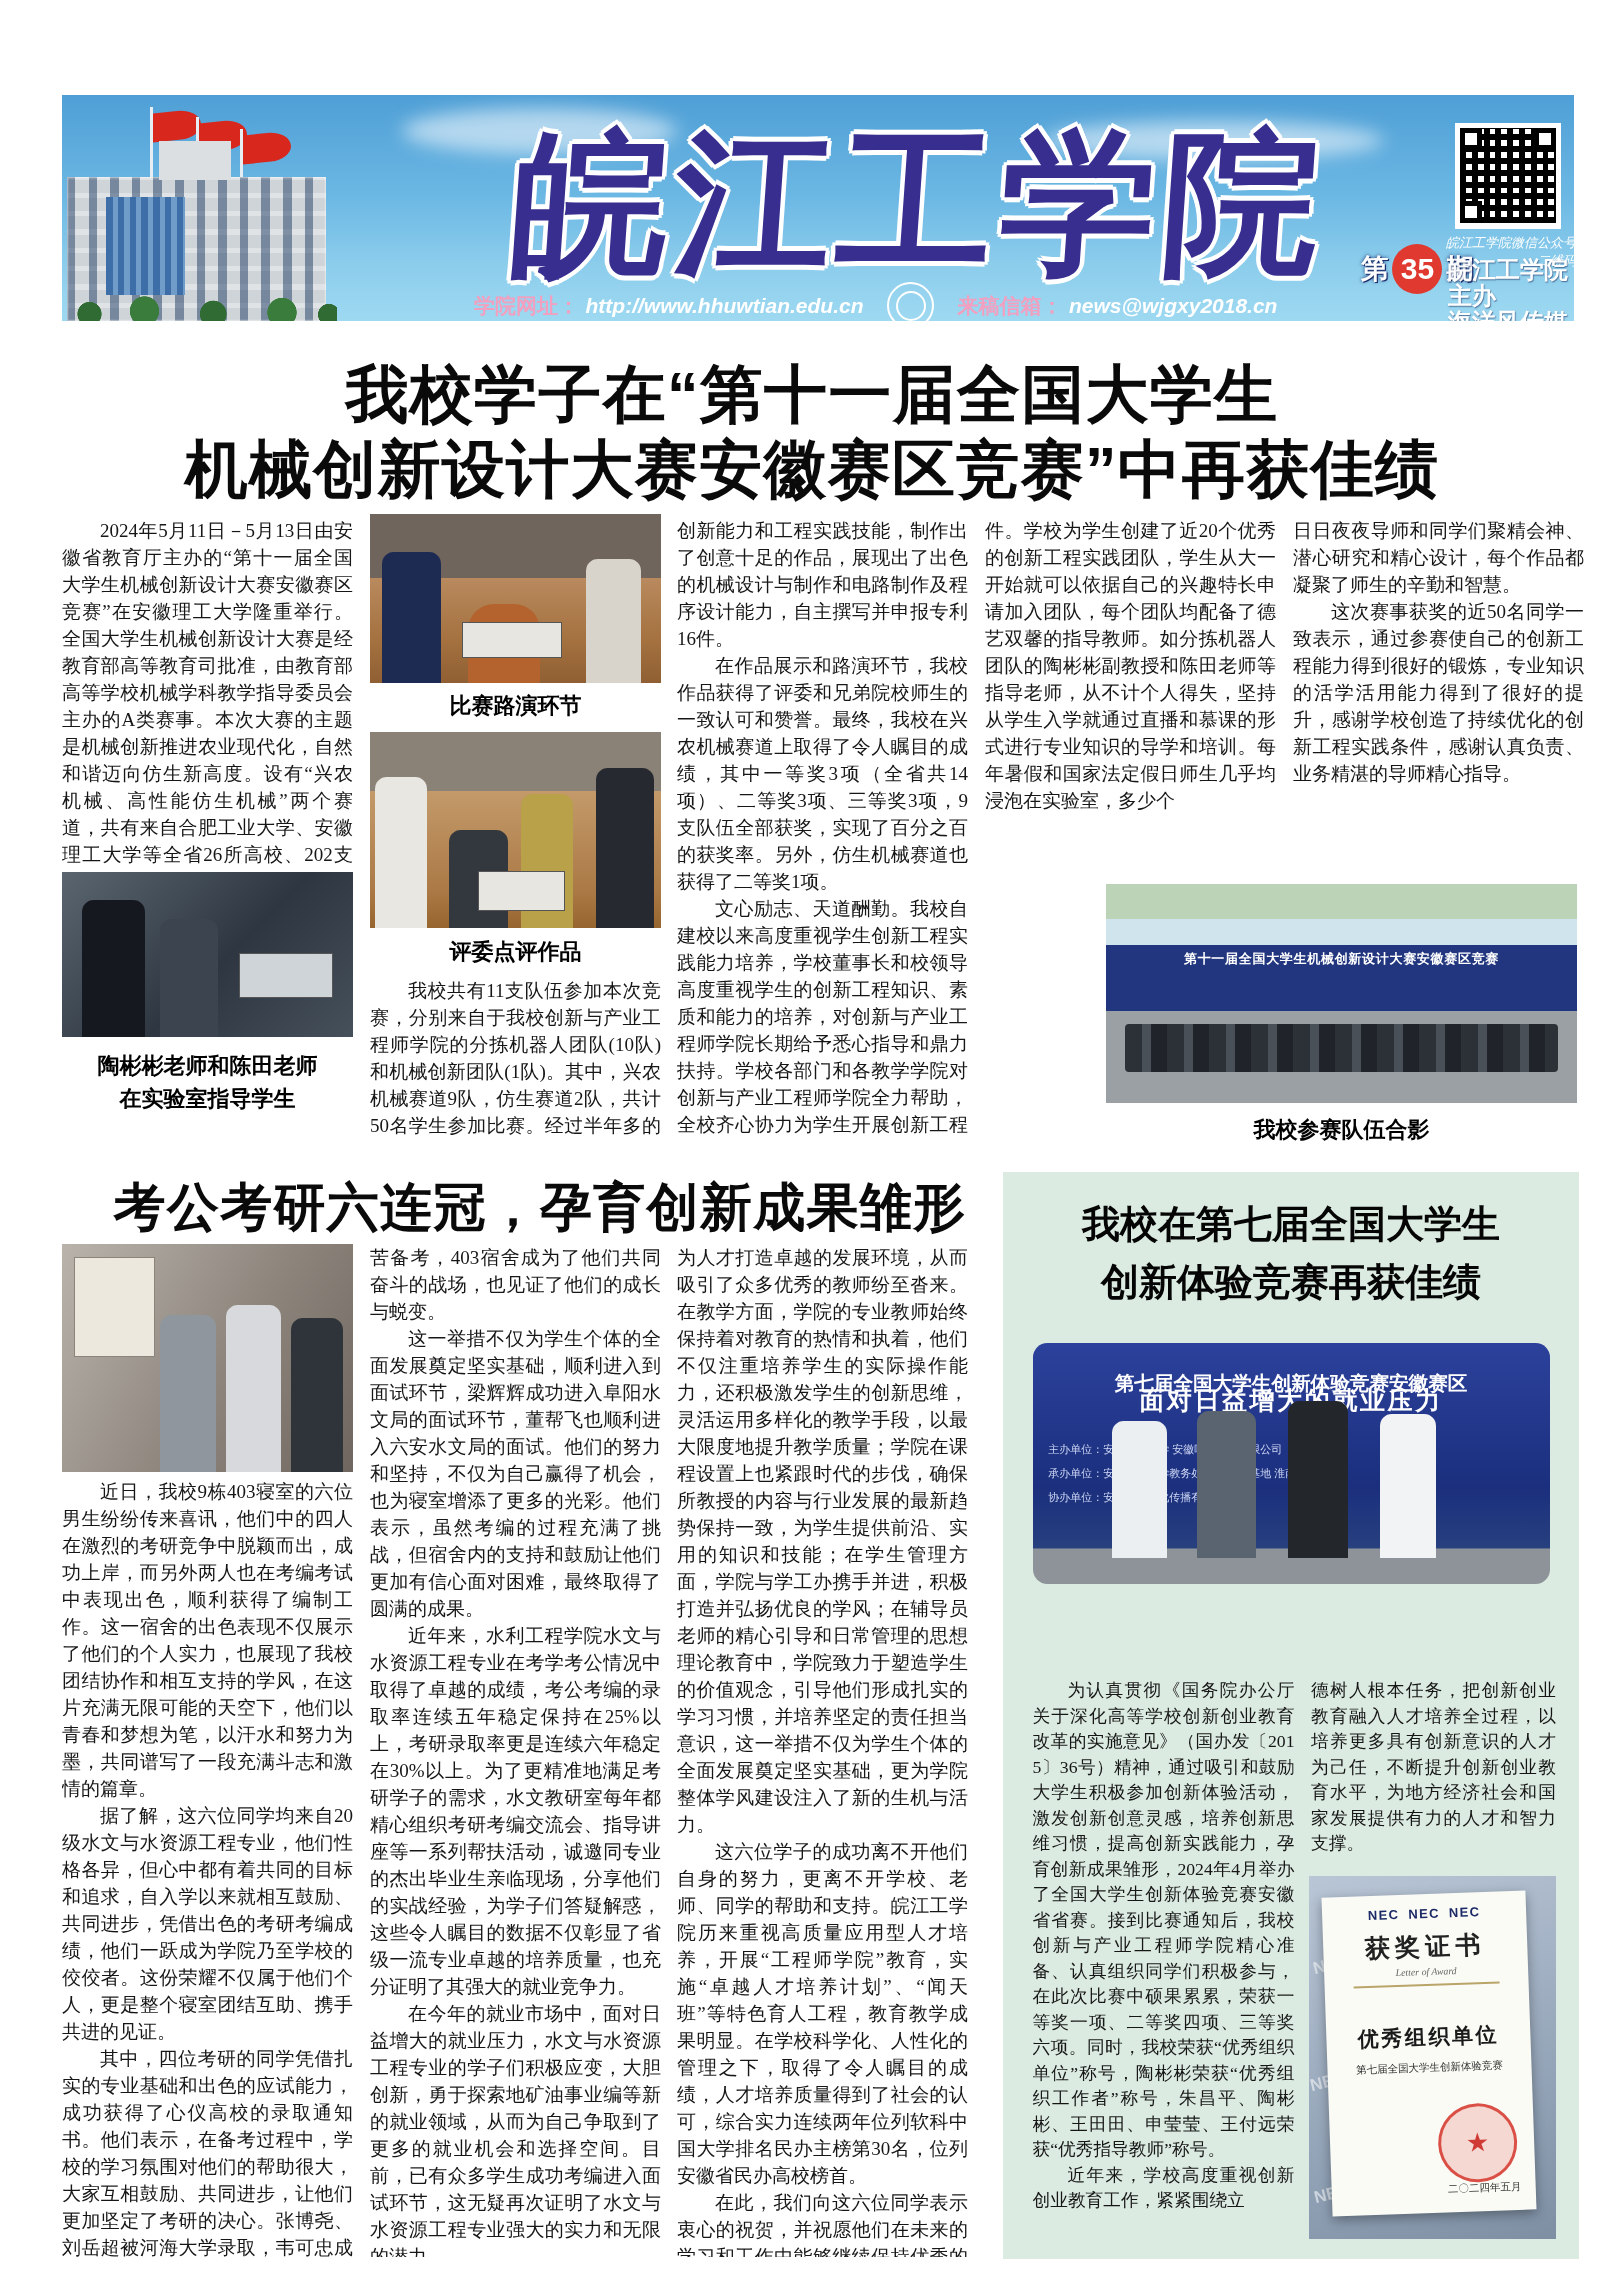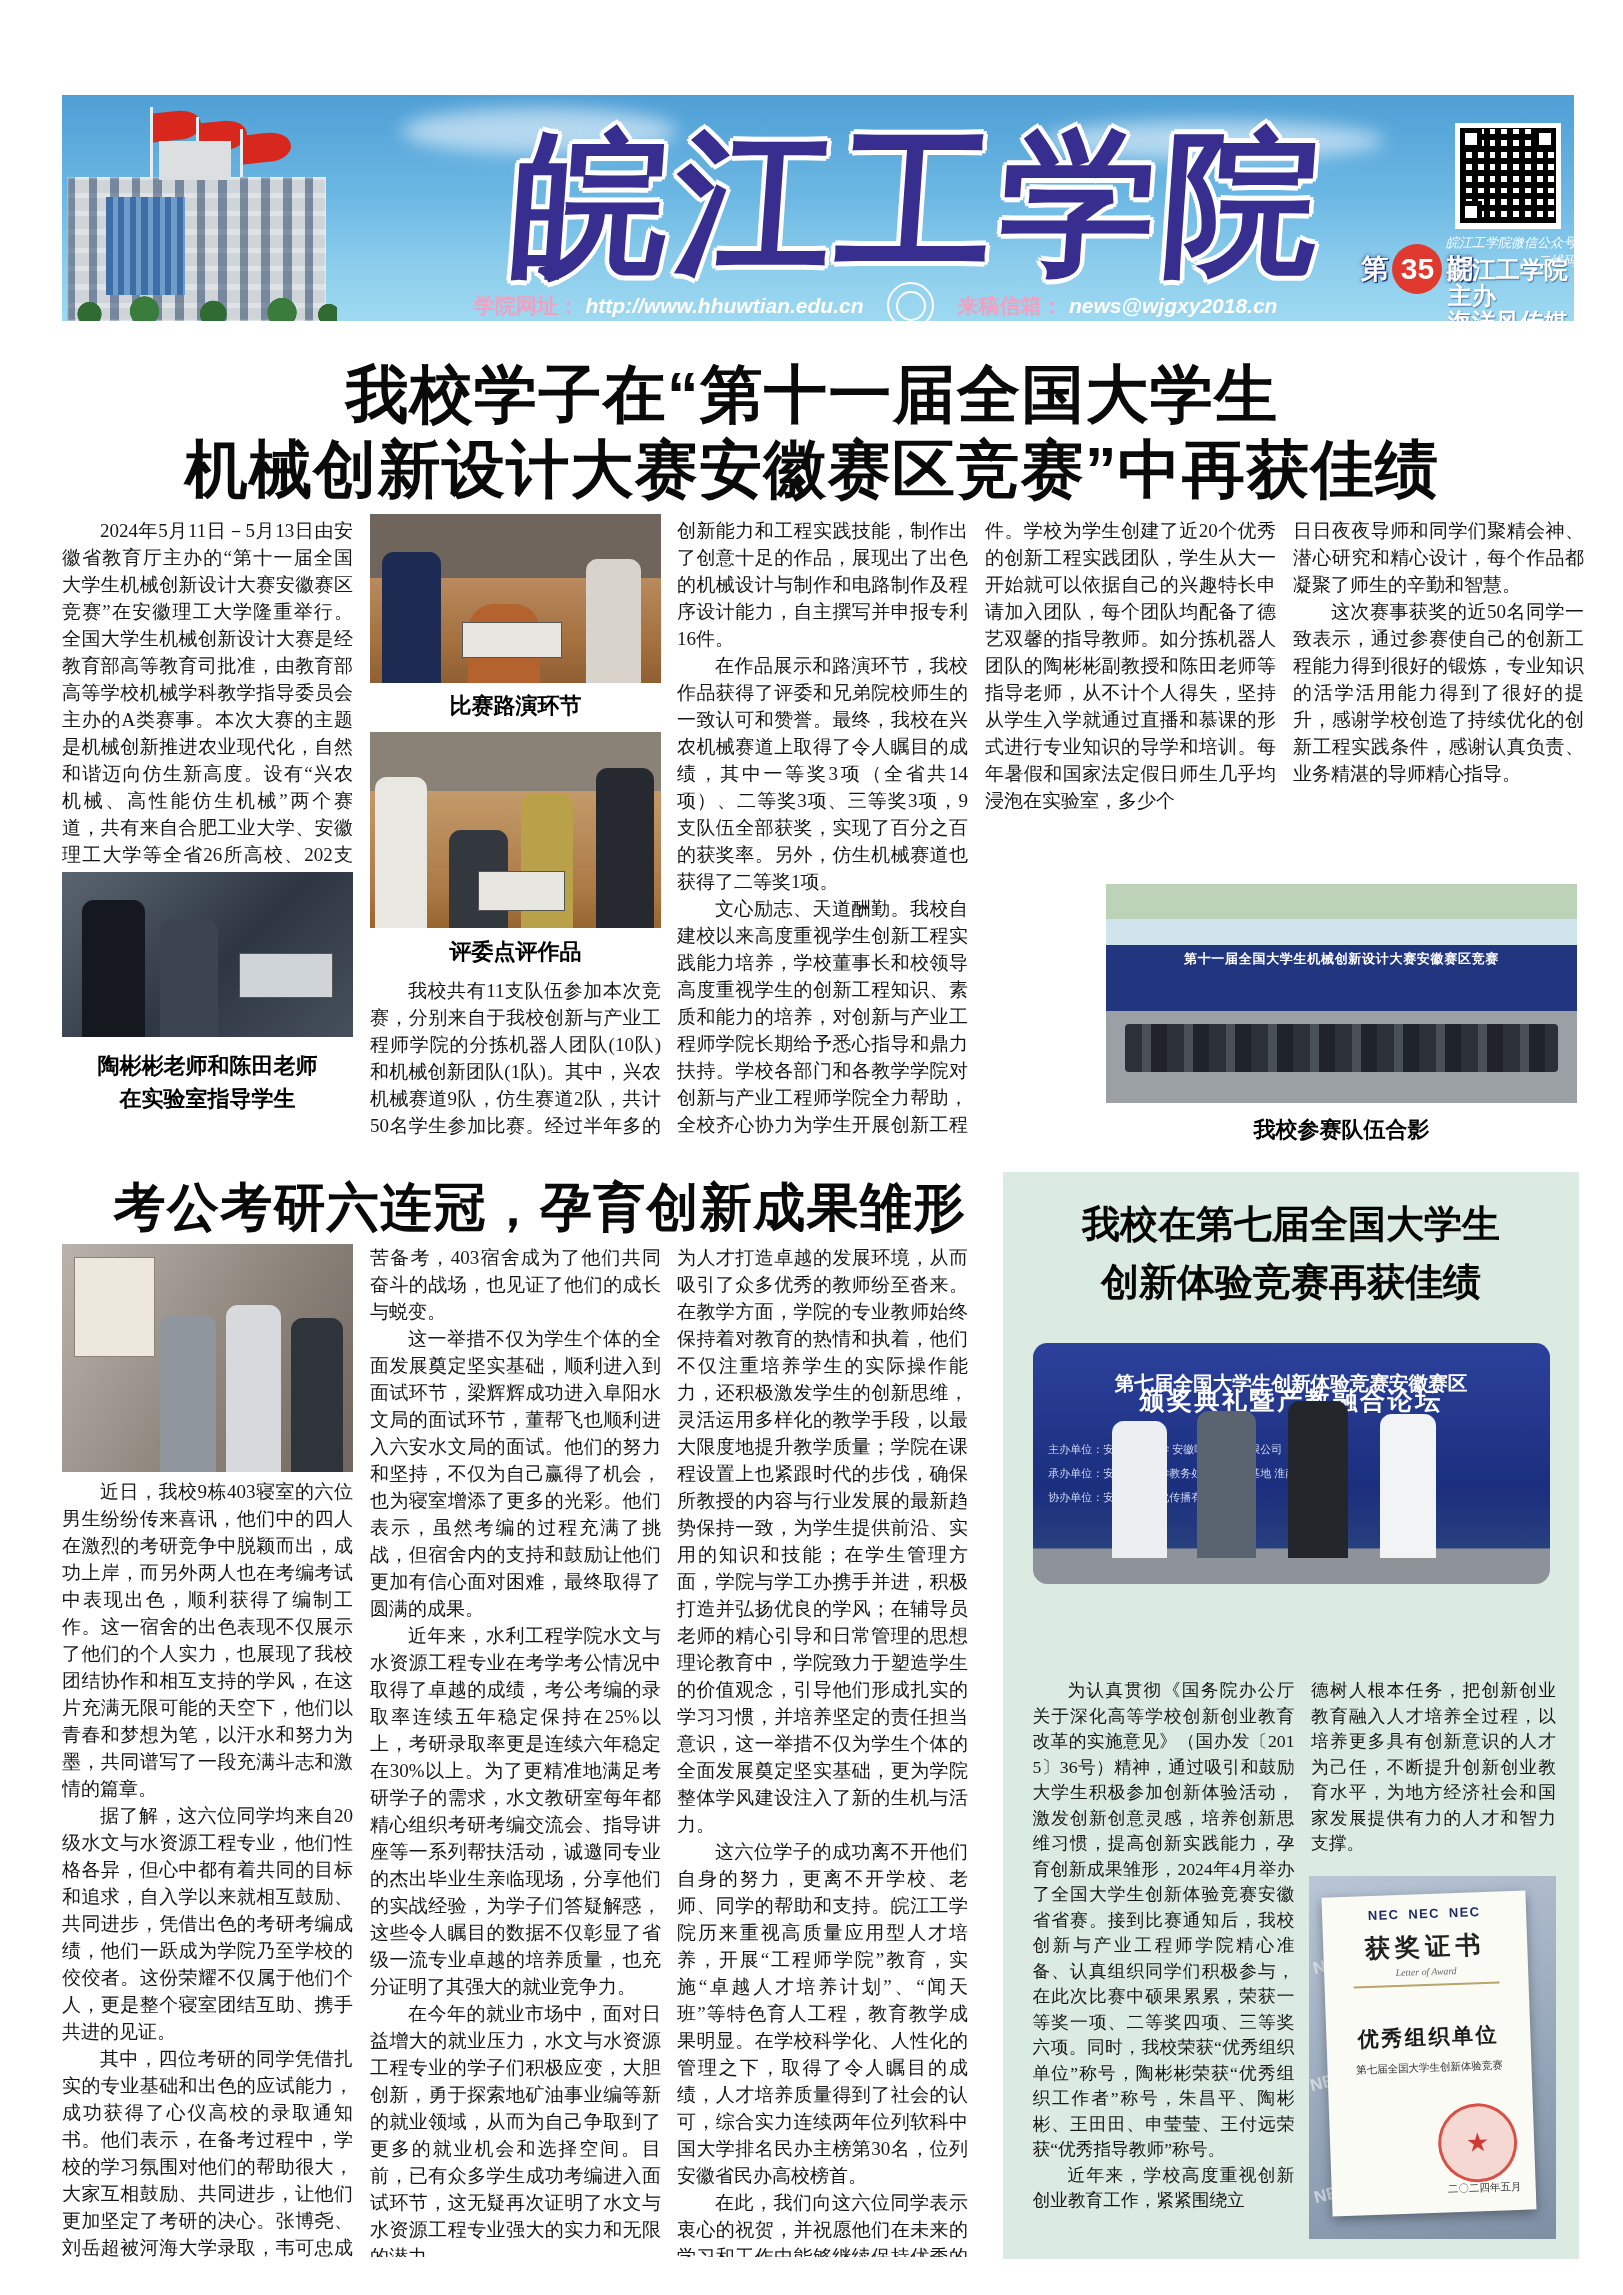--- a/index.html
+++ b/index.html
@@ -253,21 +253,21 @@
 <div class="sidebar">
   <div class="sb-title" style="top:26px;">
     <span>我校在第七届全国大学生</span>
   </div>
   <div class="sb-title" style="top:84px;">
     <span>创新体验竞赛再获佳绩</span>
   </div>
 
   <div class="sb-photo">
     <div class="l1">第七届全国大学生创新体验竞赛安徽赛区</div>
-    <div class="l2">颁奖典礼暨产教融合论坛</div>
+    <div class="l2">面对日益增大的就业压力</div>
     <div class="host" style="top:99px;">主办单位：安徽理工大学  安徽咪鼠科技有限公司</div>
     <div class="host" style="top:123px;">承办单位：安徽理工大学教务处  …与示范基地  淮南市工商联</div>
     <div class="host" style="top:147px;">协办单位：安徽舜耕文化传播有限公司</div>
     <div class="sil" style="left:79px;width:55px;height:137px;background:#eceff2;bottom:26px;"></div>
     <div class="sil" style="left:164px;width:59px;height:147px;background:#5a6470;bottom:26px;"></div>
     <div class="sil" style="left:255px;width:60px;height:157px;background:#23262b;bottom:26px;"></div>
     <div class="sil" style="left:347px;width:56px;height:144px;background:#f2f3f5;bottom:26px;"></div>
   </div>
 
   <div class="sbt" style="left:29.5px;top:458px;max-height:622px;">

